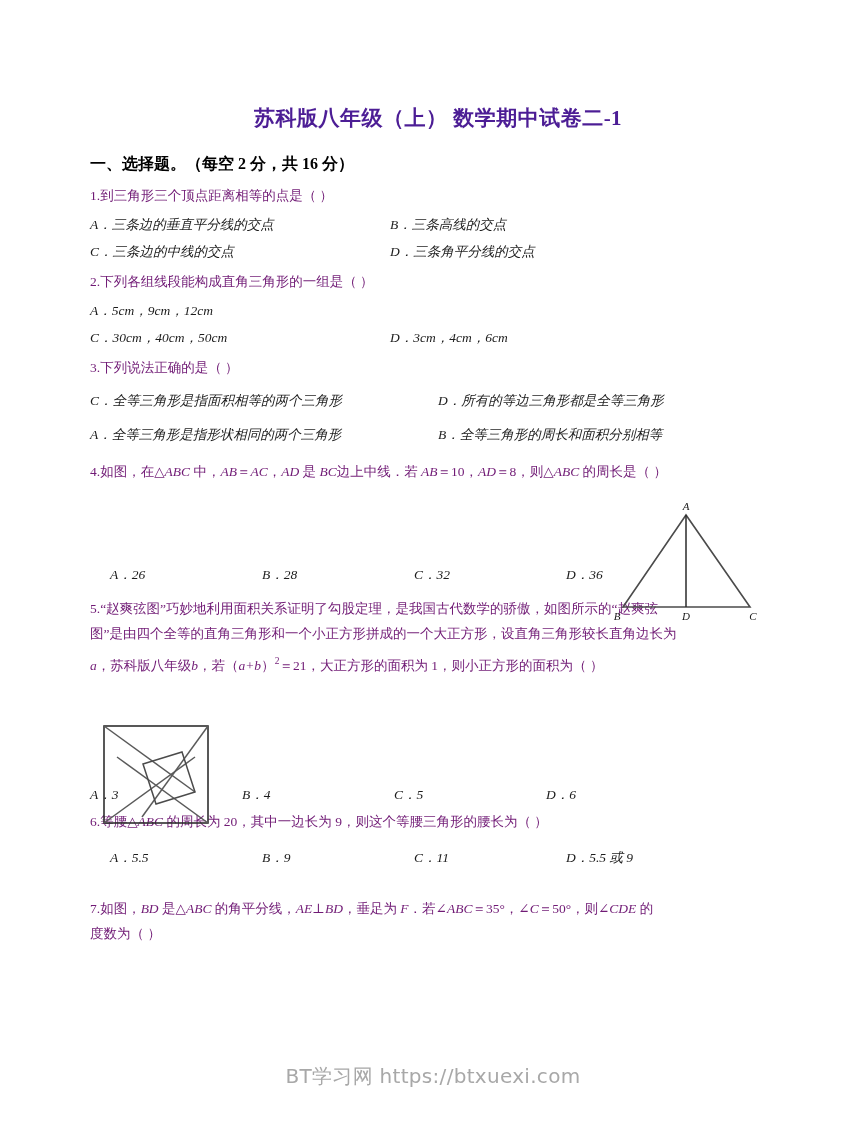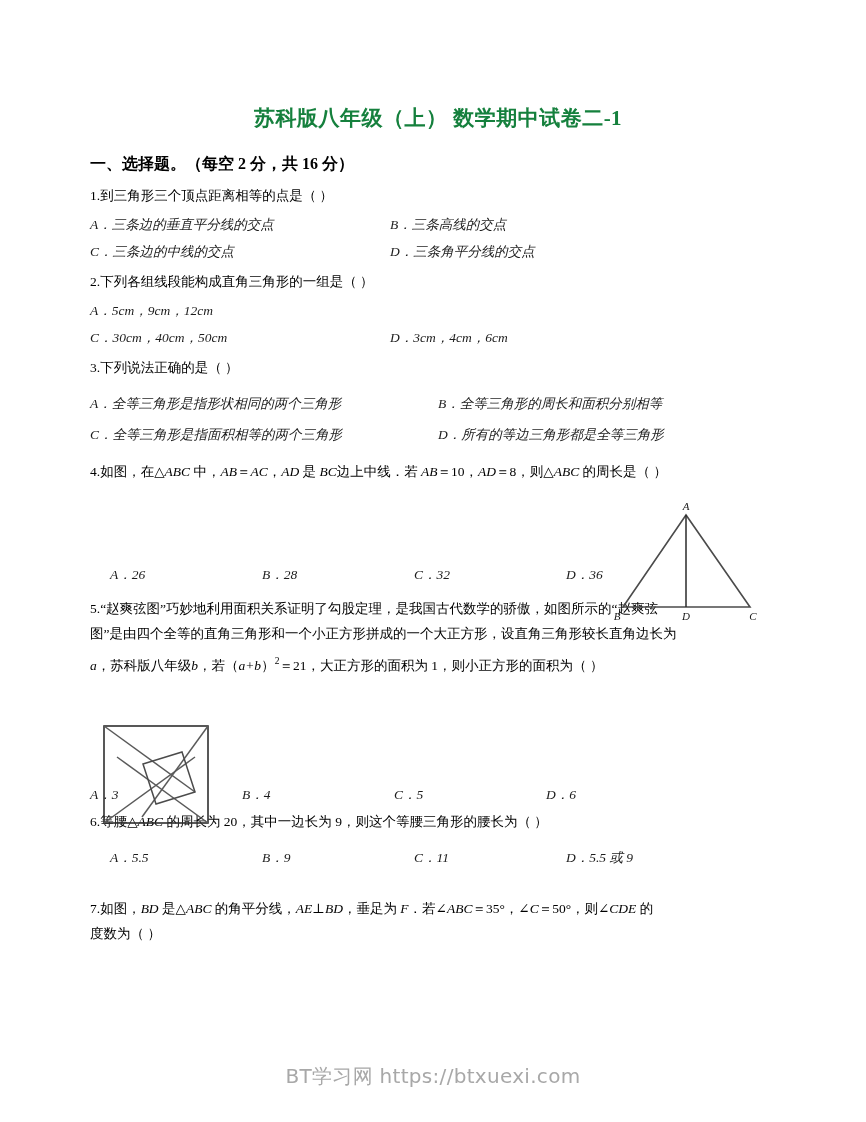--- a/index.html
+++ b/index.html
@@ -29,39 +29,39 @@
     width: 700px;
   }
 
   .doc-title {
     text-align: center;
     font-weight: bold;
     font-size: 21px;
     letter-spacing: 0.5px;
     margin: 0;
     padding-top: 104px;
-    color: #15803d;
+    color: #4c1d95;
   }
 
   .section-head {
     font-weight: bold;
     font-size: 16px;
     margin: 0;
     padding-top: 22px;
     padding-left: 2px;
     color: #000;
   }
 
   .q-stem {
     font-size: 13.5px;
     line-height: 1.55;
     margin: 0;
     padding-top: 11px;
     padding-left: 2px;
-    color: #000000;
+    color: #701a75;
   }
 
   
   .opts {
     display: flex;
     font-size: 13.5px;
     padding-left: 2px;
     color: #1c1c1c;
   }
   .opts.pad-lg { padding-top: 16px; }
@@ -138,27 +138,27 @@
     <p class="q-stem">2.下列各组线段能构成直角三角形的一组是（      ）</p>
     <div class="opts two-col pad-sm">
       <span class="opt it">A．5cm，9cm，12cm</span>
     </div>
     <div class="opts two-col pad-sm">
       <span class="opt it">C．30cm，40cm，50cm</span>
       <span class="opt it">D．3cm，4cm，6cm</span>
     </div>
 
     <p class="q-stem">3.下列说法正确的是（      ）</p>
+    <div class="opts two-col-wide pad-md">
+      <span class="opt">C．全等三角形是指面积相等的两个三角形</span>
+      <span class="opt">D．所有的等边三角形都是全等三角形</span>
+    </div>
     <div class="opts two-col-wide pad-lg">
       <span class="opt">A．全等三角形是指形状相同的两个三角形</span>
       <span class="opt">B．全等三角形的周长和面积分别相等</span>
-    </div>
-    <div class="opts two-col-wide pad-md">
-      <span class="opt">C．全等三角形是指面积相等的两个三角形</span>
-      <span class="opt">D．所有的等边三角形都是全等三角形</span>
     </div>
 
     <p class="q-stem" style="padding-top:18px"><span>4.如图，在△</span><em>ABC</em><span> 中，</span><em>AB</em><span>＝</span><em>AC</em><span>，</span><em>AD</em><span> 是 </span><em>BC</em><span>边上中线．若 </span><em>AB</em><span>＝10，</span><em>AD</em><span>＝8，则△</span><em>ABC</em><span> 的周长是（      ）</span></p>
 
     <div class="opts four-col indent" style="padding-top:83px">
       <span class="opt">A．26</span>
       <span class="opt">B．28</span>
       <span class="opt">C．32</span>
       <span class="opt">D．36</span>
     </div>

